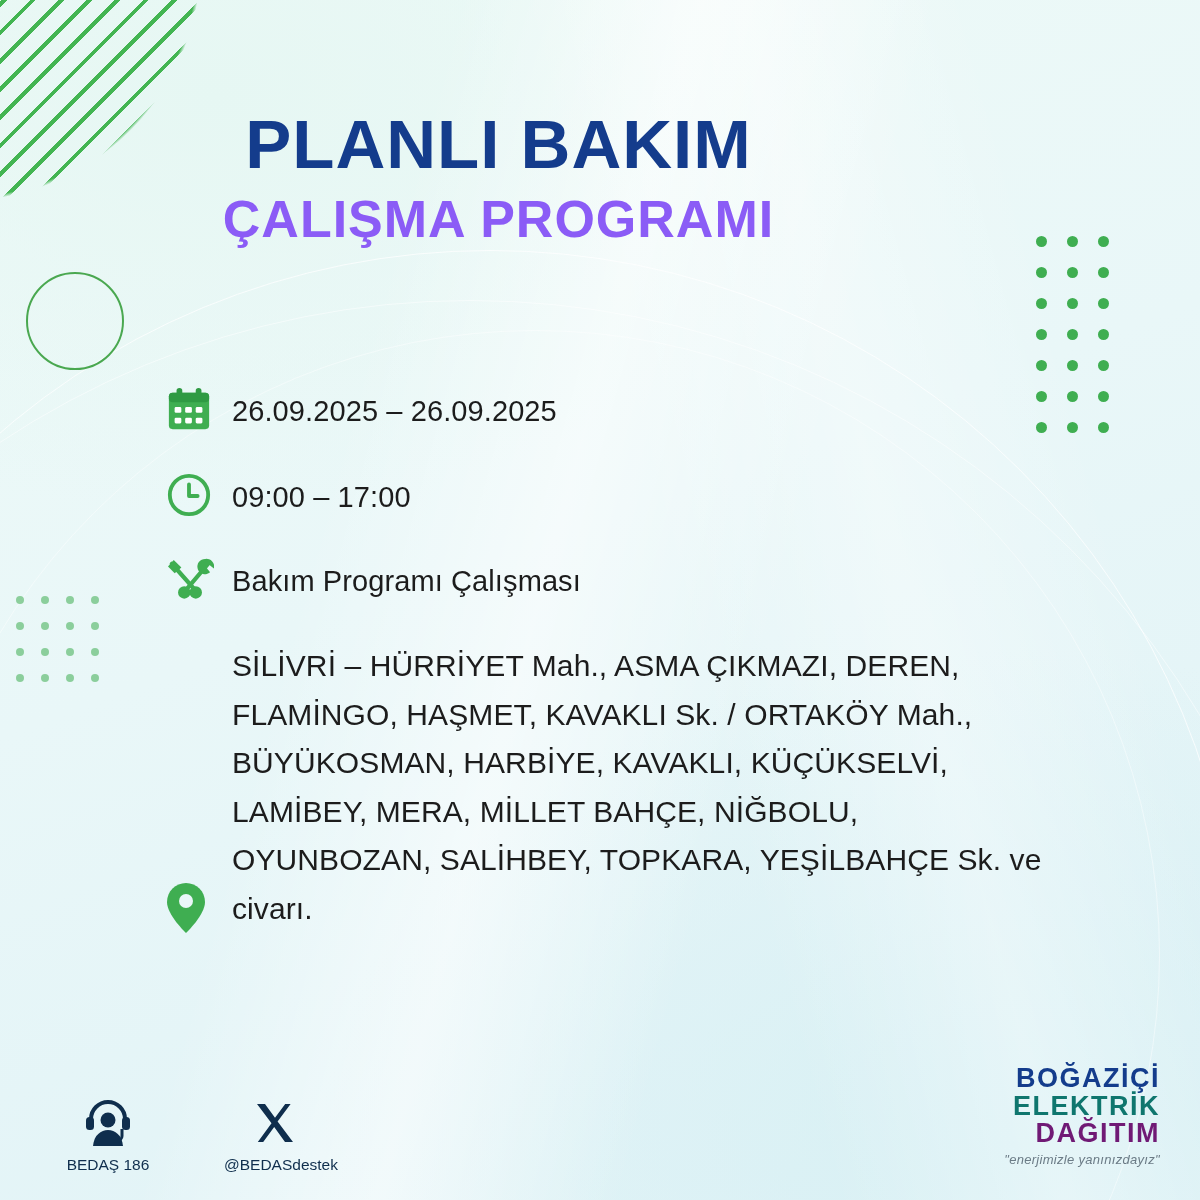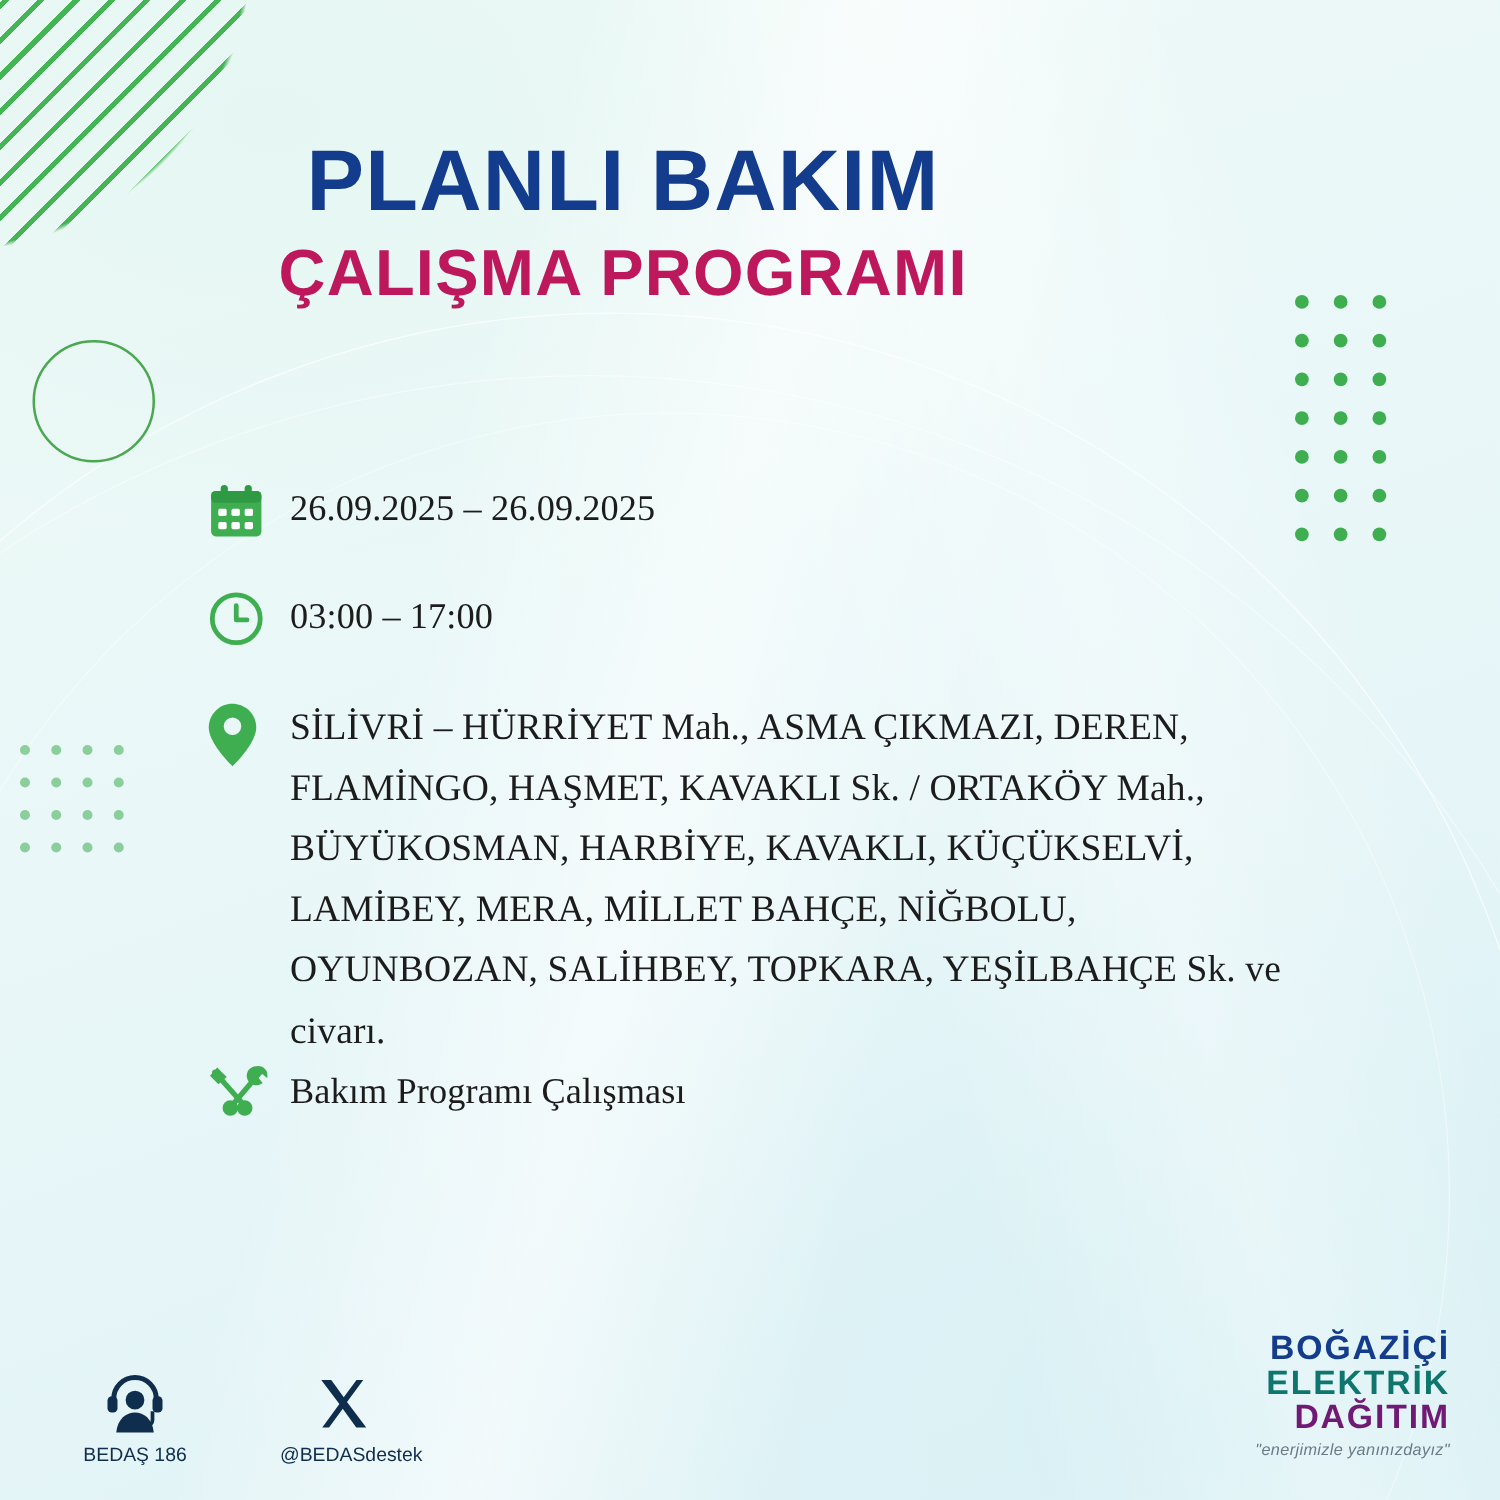--- a/index.html
+++ b/index.html
@@ -70,26 +70,26 @@
 
   
   .header { position:absolute; top:110px; left:0; width:997px; text-align:center; }
   .title-1 {
     font-size:69px; font-weight:bold; letter-spacing:1px;
     color:#143c8c; line-height:1;
   }
   .title-2 {
     margin-top:14px;
     font-size:52px; font-weight:bold; letter-spacing:1px;
-    color:#be185d; line-height:1;
+    color:#8b5cf6; line-height:1;
   }
 
   
   .info { position:absolute; left:166px; top:384px; width:930px; }
-  .row { display:flex; align-items:flex-start; margin-bottom:38px;font-family:Liberation Serif, serif; }
+  .row { display:flex; align-items:flex-end; margin-bottom:38px; }
   .row .ic {
     width:66px; flex:0 0 66px;
     display:flex; align-items:flex-start; justify-content:flex-start;
     padding-top:2px;
   }
   .row .txt {
     font-size:29px; color:#1c1c1c; line-height:1.45;
     padding-top:2px; letter-spacing:.1px;
   }
   .row.loc { margin-bottom:0; }
@@ -191,47 +191,47 @@
     <div class="txt">26.09.2025 – 26.09.2025</div>
   </div>
 
   <div class="row">
     <div class="ic">
       <svg width="46" height="46" viewBox="0 0 48 48" aria-hidden="true">
         <circle cx="24" cy="24" r="20" fill="none" stroke="#3fae51" stroke-width="4"></circle>
         <path d="M24 13 V25 H33" fill="none" stroke="#3fae51" stroke-width="4" stroke-linecap="round" stroke-linejoin="round"></path>
       </svg>
     </div>
-    <div class="txt">03:00 – 17:00</div>
-  </div>
-
-  <div class="row loc">
-    <div class="ic">
-      <svg width="40" height="52" viewBox="0 0 40 52" aria-hidden="true">
-        <path d="M20 1 C9.5 1 1 9.5 1 20 C1 33 20 51 20 51 C20 51 39 33 39 20 C39 9.5 30.5 1 20 1 Z" fill="#3fae51"></path>
-        <circle cx="20" cy="19" r="7" fill="#eaf7f8"></circle>
-      </svg>
-    </div>
-    <div class="txt">SİLİVRİ – HÜRRİYET Mah., ASMA ÇIKMAZI, DEREN, FLAMİNGO, HAŞMET, KAVAKLI Sk. / ORTAKÖY Mah., BÜYÜKOSMAN, HARBİYE, KAVAKLI, KÜÇÜKSELVİ, LAMİBEY, MERA, MİLLET BAHÇE, NİĞBOLU, OYUNBOZAN, SALİHBEY, TOPKARA, YEŞİLBAHÇE Sk. ve civarı.</div>
+    <div class="txt">09:00 – 17:00</div>
   </div>
 
   <div class="row">
     <div class="ic">
       <svg width="48" height="44" viewBox="0 0 50 46" aria-hidden="true">
         <g stroke="#3fae51" stroke-width="4.4" stroke-linecap="round" fill="none">
           <path d="M6 6 L30 33"></path>
           <path d="M44 6 L22 32"></path>
         </g>
         <path d="M8 2 L2 9 L9 16 L16 10 Z" fill="#3fae51"></path>
         <path d="M41 1 a8 8 0 1 0 5 14 l-4 -5 3 -3 5 4 a8 8 0 0 0 -9 -10 z" fill="#3fae51"></path>
         <circle cx="31" cy="36" r="6.5" fill="#3fae51"></circle>
         <circle cx="19" cy="36" r="6.5" fill="#3fae51"></circle>
       </svg>
     </div>
     <div class="txt">Bakım Programı Çalışması</div>
+  </div>
+
+  <div class="row loc">
+    <div class="ic">
+      <svg width="40" height="52" viewBox="0 0 40 52" aria-hidden="true">
+        <path d="M20 1 C9.5 1 1 9.5 1 20 C1 33 20 51 20 51 C20 51 39 33 39 20 C39 9.5 30.5 1 20 1 Z" fill="#3fae51"></path>
+        <circle cx="20" cy="19" r="7" fill="#eaf7f8"></circle>
+      </svg>
+    </div>
+    <div class="txt">SİLİVRİ – HÜRRİYET Mah., ASMA ÇIKMAZI, DEREN, FLAMİNGO, HAŞMET, KAVAKLI Sk. / ORTAKÖY Mah., BÜYÜKOSMAN, HARBİYE, KAVAKLI, KÜÇÜKSELVİ, LAMİBEY, MERA, MİLLET BAHÇE, NİĞBOLU, OYUNBOZAN, SALİHBEY, TOPKARA, YEŞİLBAHÇE Sk. ve civarı.</div>
   </div>
 
 </div>
 
 <div class="footer">
 
   <div class="contacts">
 
     <div class="contact">
       <div class="cic">

